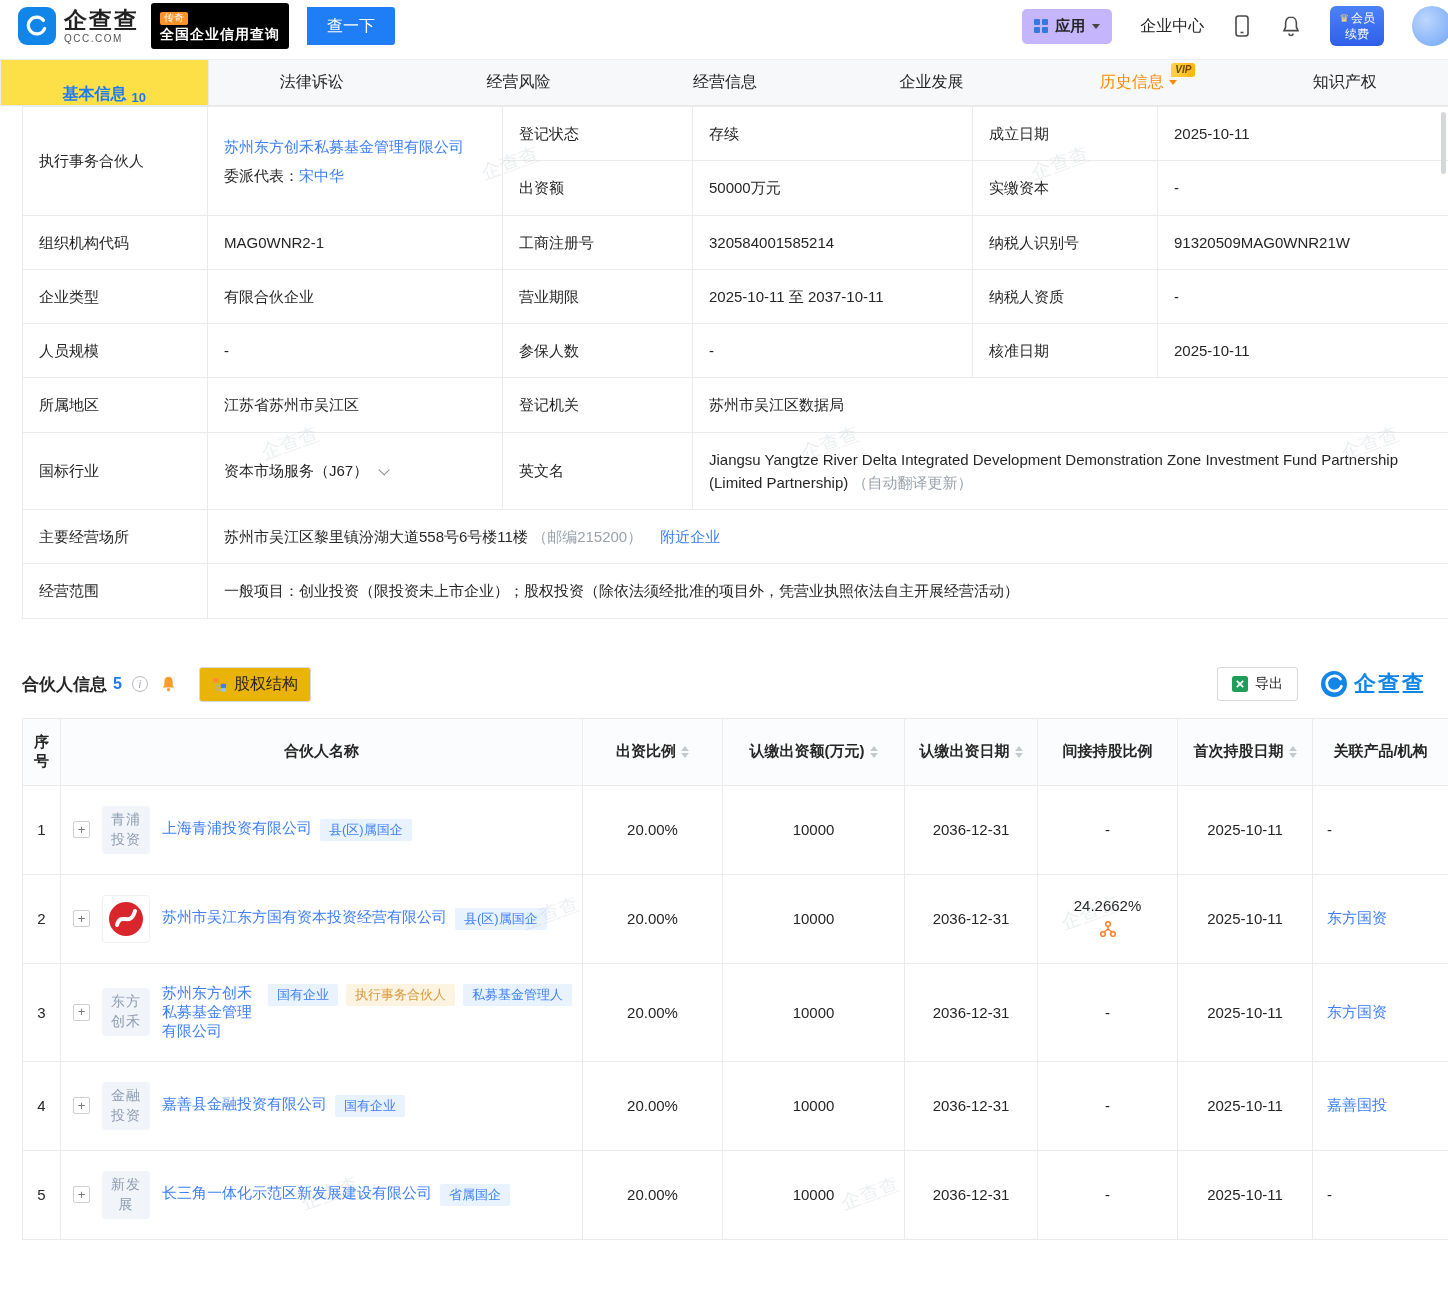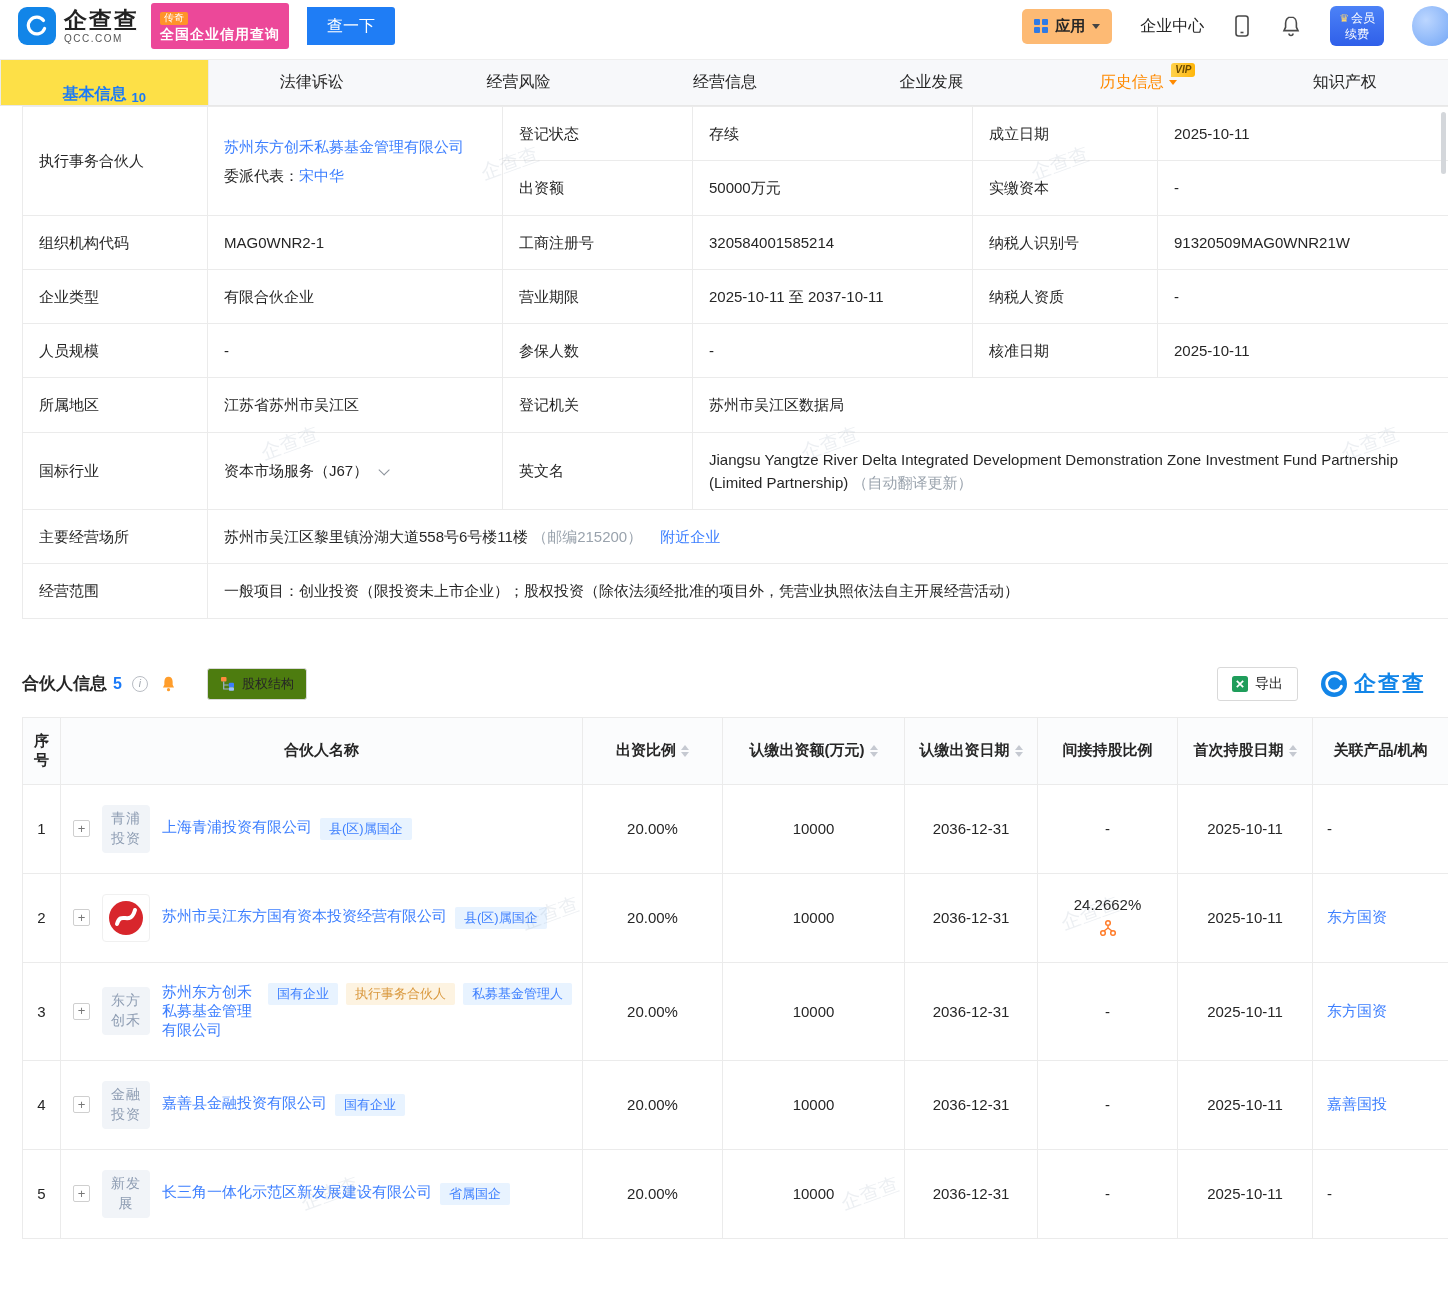--- a/index.html
+++ b/index.html
@@ -15,36 +15,36 @@
   .wm { position: absolute; font-size: 20px; color: #8fa0b4; opacity: .16;
         transform: rotate(-20deg); pointer-events: none; white-space: nowrap; }
 
   
   .topbar { display: flex; align-items: center; height: 48px; padding: 4px 18px 0 18px; }
   .logo { display: flex; align-items: center; gap: 8px; cursor: pointer; }
   .logo-icon { width: 38px; height: 38px; border-radius: 9px; background: #1285e8;
                display: flex; align-items: center; justify-content: center; flex: none; }
   .logo-cn { font-size: 23px; font-weight: bold; color: #222; letter-spacing: 2px; line-height: 1.05; }
   .logo-en { font-size: 10px; color: #555; letter-spacing: 1.5px; }
-  .promo { margin-left: 12px; background: #ec4899; color: #fff; border-radius: 3px;
+  .promo { margin-left: 12px; background: #000000; color: #fff; border-radius: 3px;
            padding: 3px 9px 5px; line-height: 1.25; flex: none; }
   .promo-tag { display: inline-block; background: #ff9329; color: #fff; font-size: 10px;
                padding: 0 4px; border-radius: 2px; }
   .promo-text { font-size: 14px; font-weight: bold; letter-spacing: 1px; }
   .search { display: flex; margin-left: 18px; height: 38px; }
   .search-box { width: 440px; border: 1px solid #d9d9d9; border-right: none;
                 border-radius: 3px 0 0 3px; display: flex; align-items: center; padding: 0 10px; }
   .search-input { flex: 1; border: none; outline: none; font-size: 15px; color: #333;
                   font-family: inherit; background: transparent; white-space: nowrap; overflow: hidden; }
   .search-clear { width: 17px; height: 17px; border-radius: 50%; background: #c9cbd0; color: #fff;
                   font-size: 13px; line-height: 16px; text-align: center; cursor: pointer; flex: none; }
   .search-btn { width: 88px; background: #1f7df5; color: #fff; border: none; font-size: 16px;
                 border-radius: 0 3px 3px 0; cursor: pointer; font-family: inherit; }
   .header-right { margin-left: auto; display: flex; align-items: center; gap: 28px; }
-  .app-pill { background: #fdba74; border-radius: 5px; padding: 8px 12px; display: flex;
+  .app-pill { background: #c4b5fd; border-radius: 5px; padding: 8px 12px; display: flex;
               align-items: center; gap: 7px; font-size: 15px; font-weight: 600; cursor: pointer; justify-content: space-between; }
   .grid-icon { display: grid; grid-template-columns: 6px 6px; grid-template-rows: 6px 6px; gap: 2px; }
   .grid-icon b { background: #2f7ae5; border-radius: 1px; }
   .caret { width: 0; height: 0; border-left: 4px solid transparent; border-right: 4px solid transparent;
            border-top: 5px solid #444; }
   .caret.orange { border-top-color: #ff8a00; }
   .nav-link { font-size: 16px; color: #262626; cursor: pointer; }
   .hicon { cursor: pointer; display: flex; }
   .member-badge { background: linear-gradient(180deg, #4c82f7, #2f5fe9); color: #fff; border-radius: 6px;
                   padding: 4px 9px; font-size: 12px; line-height: 1.35; text-align: center; cursor: pointer; }
@@ -78,22 +78,22 @@
   .nearby { margin-left: 14px; }
 
   
   .p-head { margin: 48px 22px 16px 22px; display: flex; align-items: center; }
   .p-title { font-size: 17px; font-weight: bold; color: #262626; }
   .p-count { color: #1a7af8; font-weight: bold; font-size: 16px; margin-left: 6px; }
   .info-ic { width: 16px; height: 16px; border: 1px solid #b9bdc4; border-radius: 50%;
              color: #9aa0a8; font-size: 10px; font-style: italic; display: flex; align-items: center;
              justify-content: center; margin-left: 10px; cursor: pointer; }
   .p-bell { margin-left: 12px; cursor: pointer; display: flex; }
-  .equity-btn { margin-left: 30px; border: 1px solid #d9d9d9; border-radius: 3px; background: #4d7c0f;
-                padding: 6px 12px; font-size: 13px; color: #262626; display: flex; align-items: center;
+  .equity-btn { margin-left: 22px; border: 1px solid #d9d9d9; border-radius: 3px; background: #eab308;
+                padding: 6px 12px; font-size: 16px; color: #262626; display: flex; align-items: center;
                 gap: 7px; cursor: pointer; font-family: inherit; }
   .p-head-right { margin-left: auto; display: flex; align-items: center; gap: 22px; }
   .export-btn { border: 1px solid #d9d9d9; border-radius: 3px; background: #fff; padding: 7px 14px;
                 font-size: 14px; color: #262626; display: flex; align-items: center; gap: 7px;
                 cursor: pointer; font-family: inherit; }
   .brand-stamp { display: flex; align-items: center; gap: 6px; }
   .brand-stamp span { color: #1285e8; font-size: 22px; font-weight: bold; letter-spacing: 2px; }
 
   
   .p-table { width: 1426px; margin-left: 22px; border-collapse: collapse; table-layout: fixed; }

